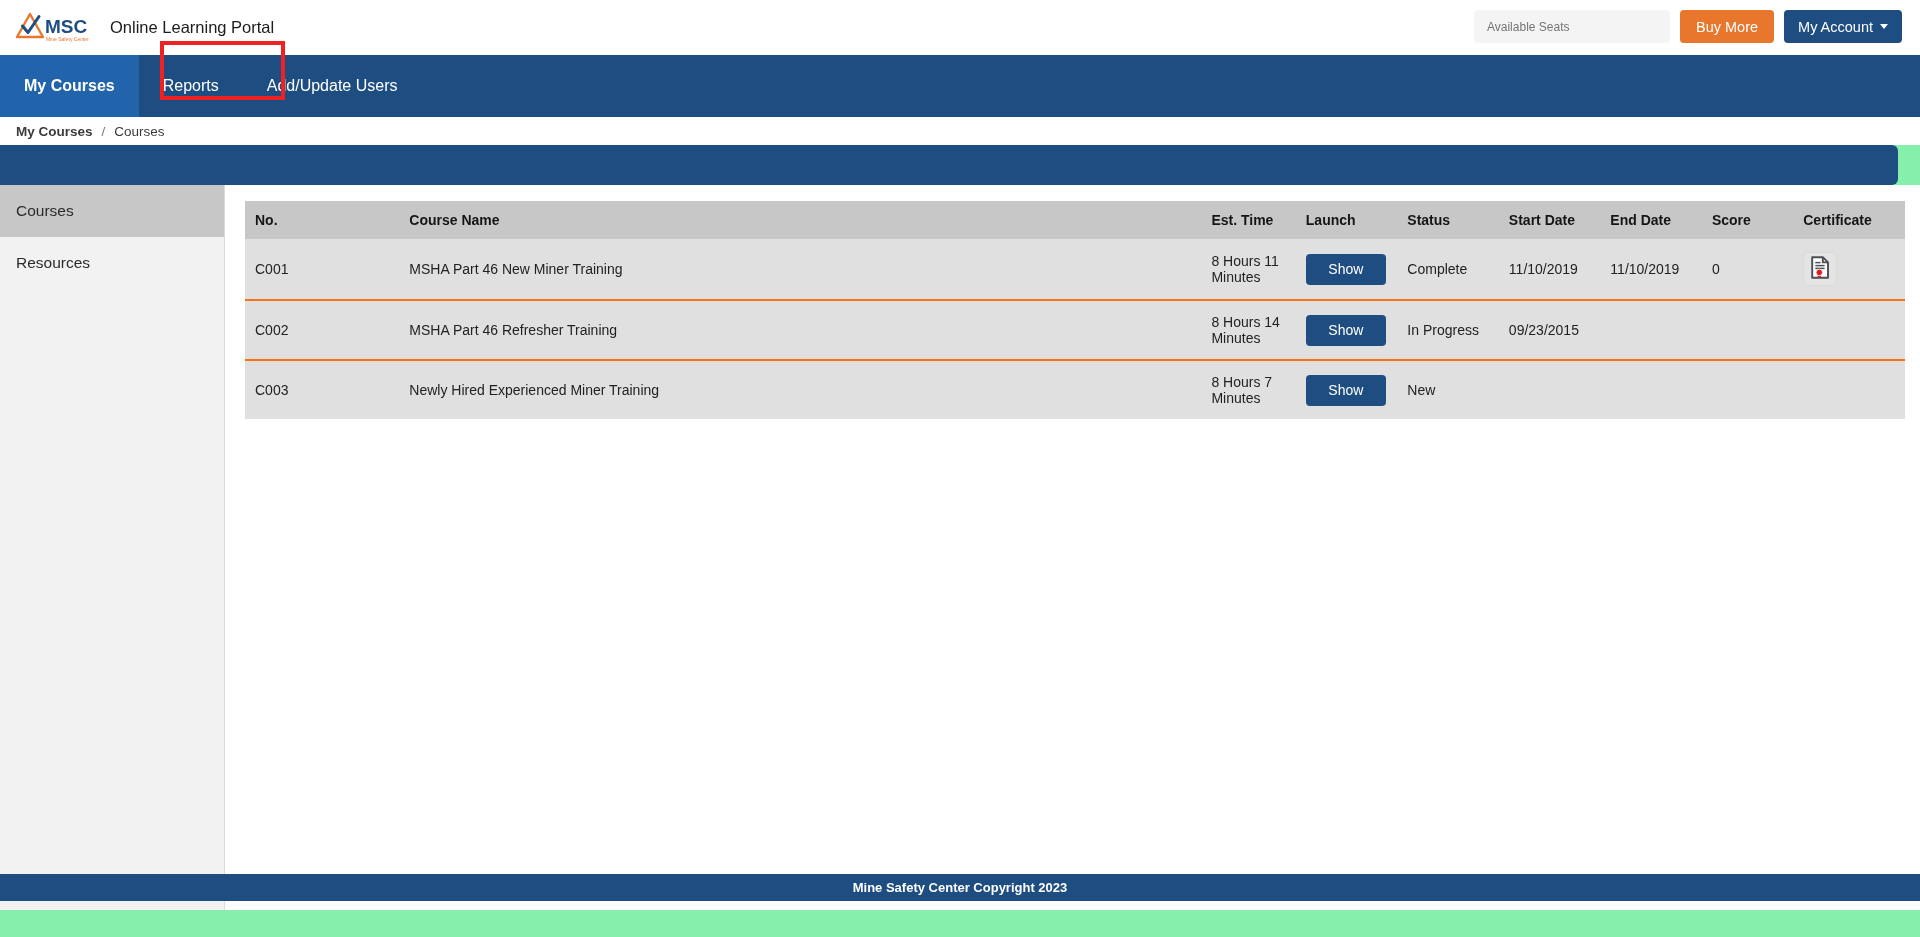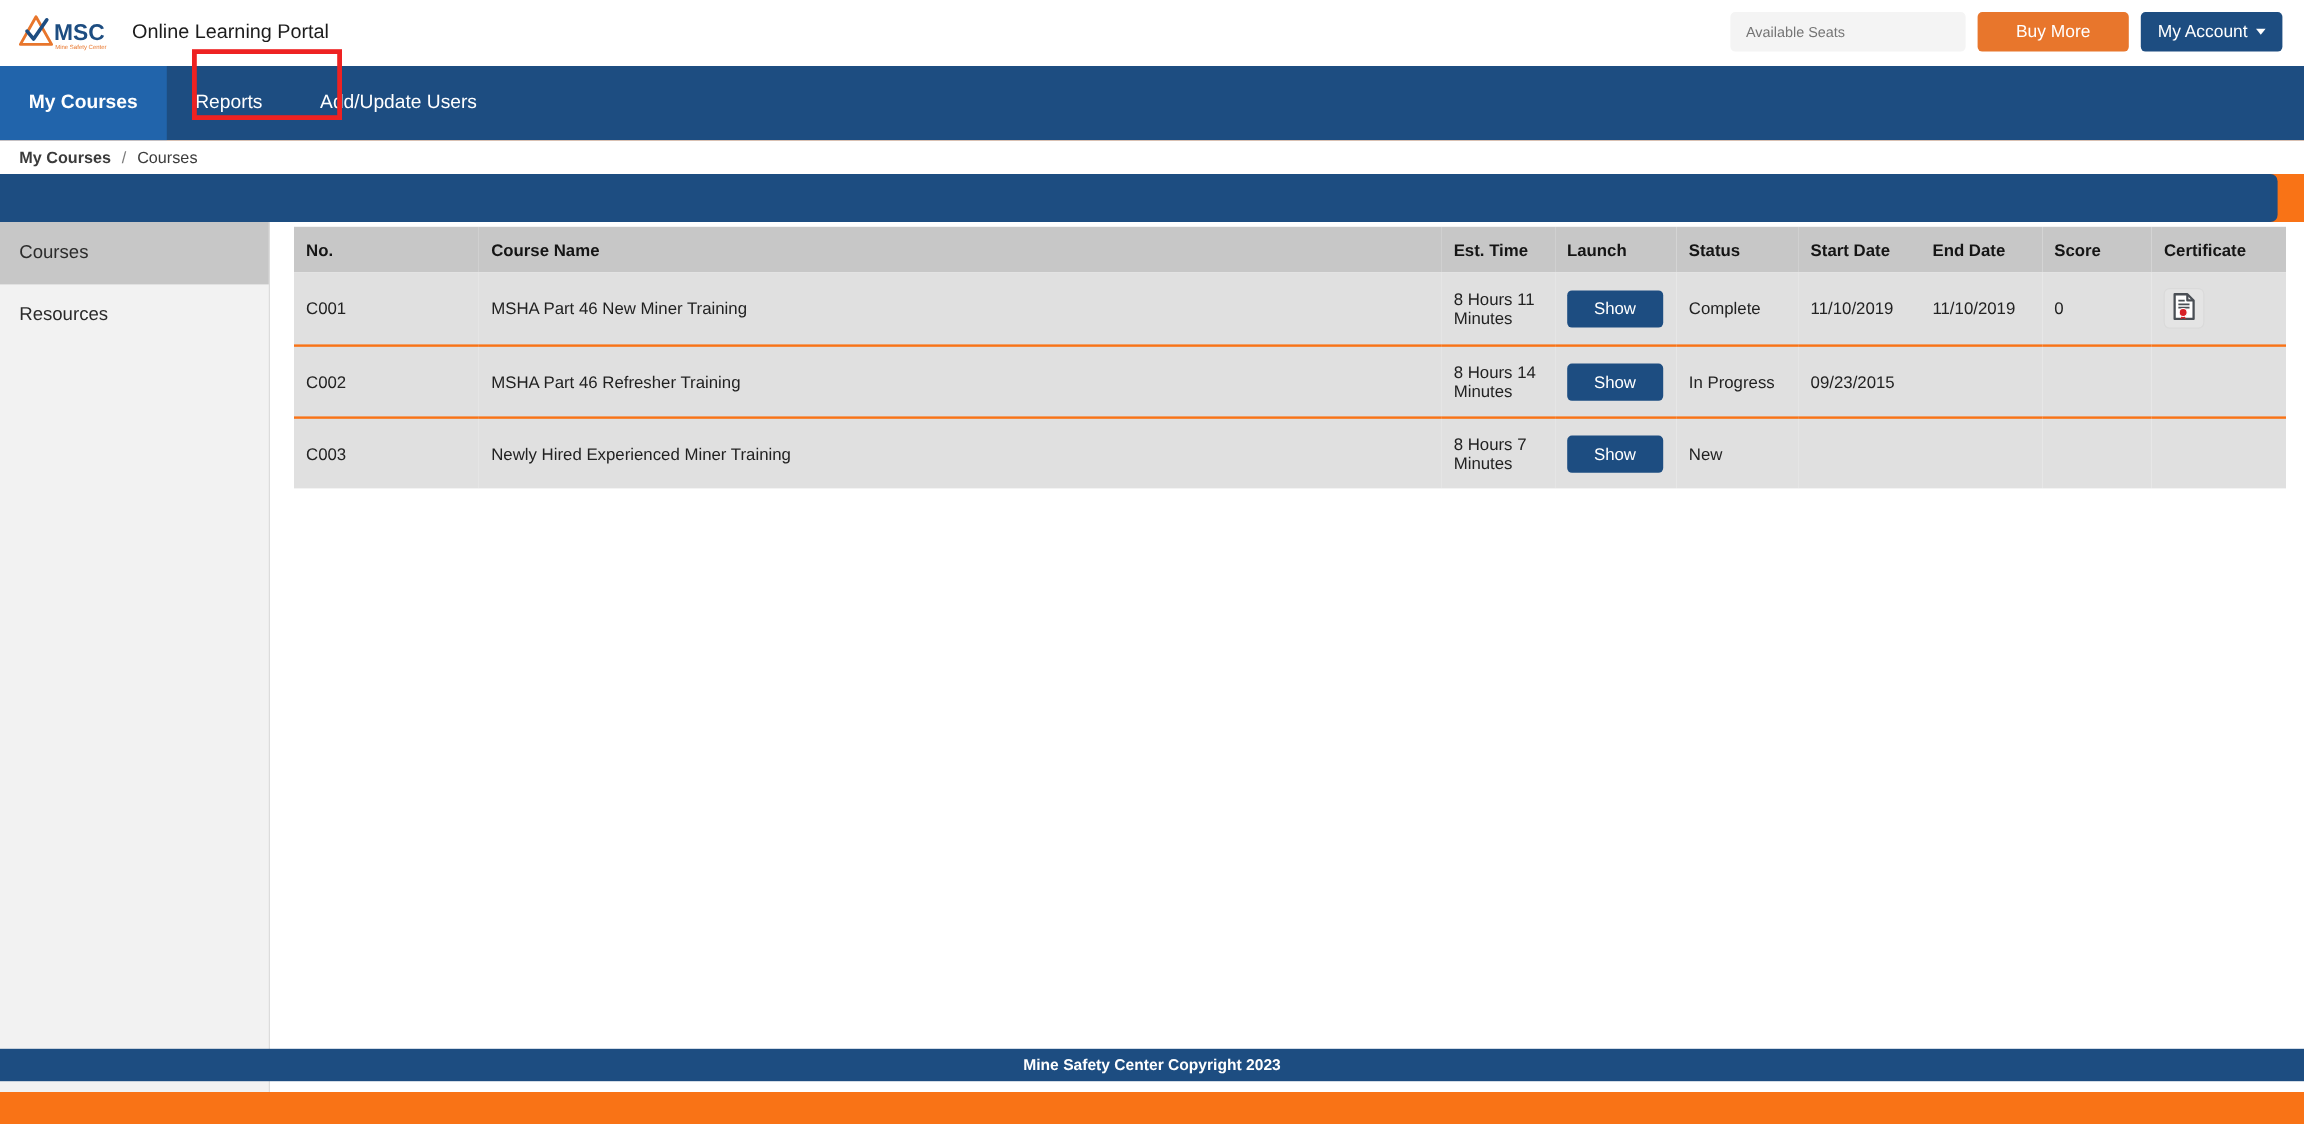--- a/index.html
+++ b/index.html
@@ -11,21 +11,21 @@
     height: 937px;
     font-family: "Liberation Sans", sans-serif;
     background: #ffffff;
     overflow: hidden;
   }
 
   .page {
     position: relative;
     width: 1920px;
     height: 937px;
-    background: #f97316;
+    background: #86efac;
   }
 
   
   .topbar {
     position: absolute;
     top: 0; left: 0;
     width: 1920px;
     height: 55px;
     background: #ffffff;
     display: flex;
@@ -69,21 +69,21 @@
     font-family: "Liberation Sans", sans-serif;
     line-height: 31px;
     outline: none;
   }
   .btn-buy {
     height: 33px;
     background: #e8762c;
     color: #ffffff;
     border: none;
     border-radius: 4px;
-    padding: 0 32px;
+    padding: 0 16px;
     font-size: 14.5px;
     font-family: "Liberation Sans", sans-serif;
     cursor: pointer;
     white-space: nowrap;
   }
   .btn-account {
     height: 33px;
     background: #1d4d81;
     color: #ffffff;
     border: none;
@@ -178,21 +178,21 @@
     user-select: none;
   }
   .side-item.active { background: #c7c7c7; }
 
   .content {
     position: absolute;
     top: 185px; left: 225px;
     width: 1695px;
     height: 725px;
     background: #ffffff;
-    padding: 4px 20px 0 20px;
+    padding: 16px 20px 0 20px;
   }
 
   
   table.courses {
     width: 1660px;
     border-collapse: collapse;
     table-layout: fixed;
   }
   table.courses thead th {
     background: #c7c7c7;

